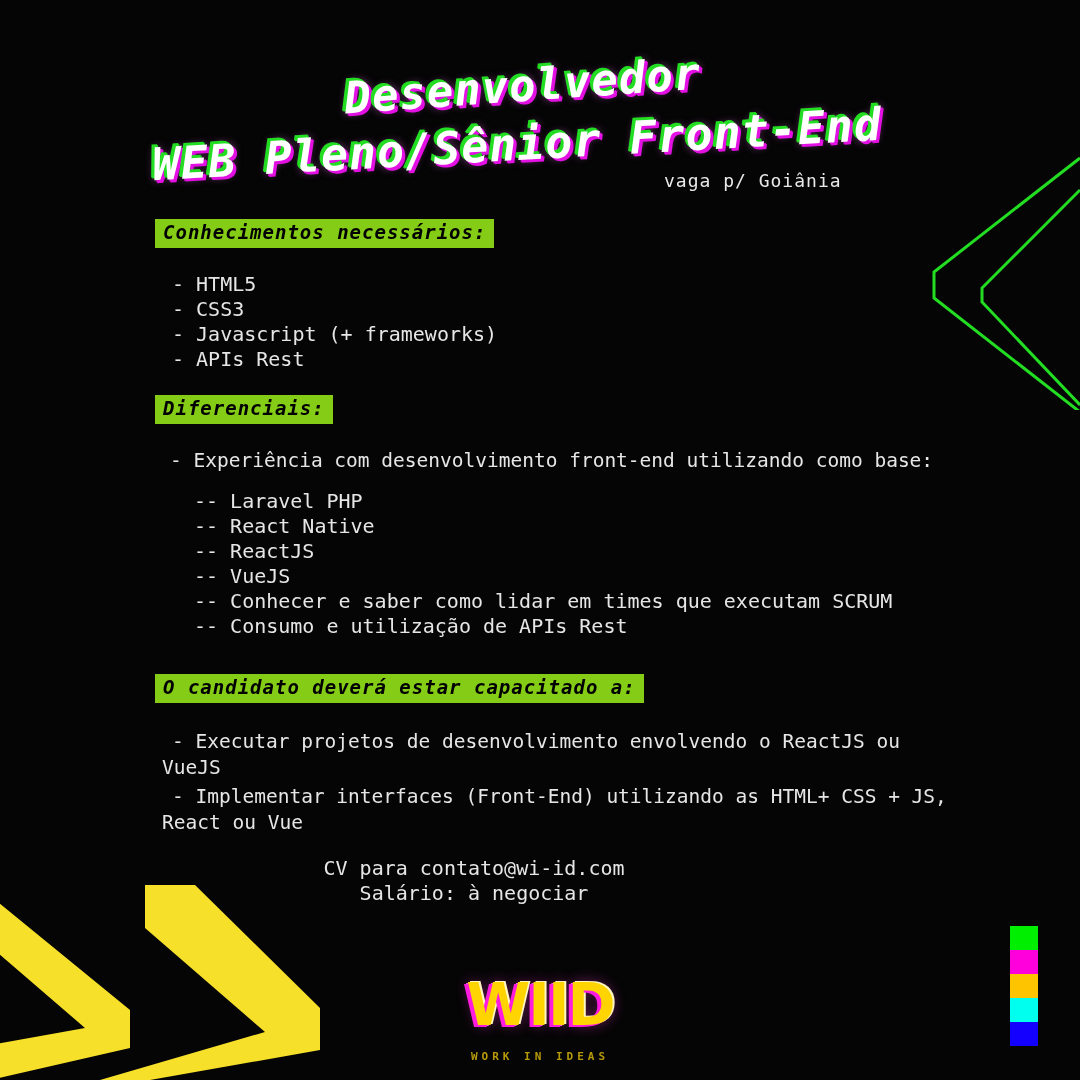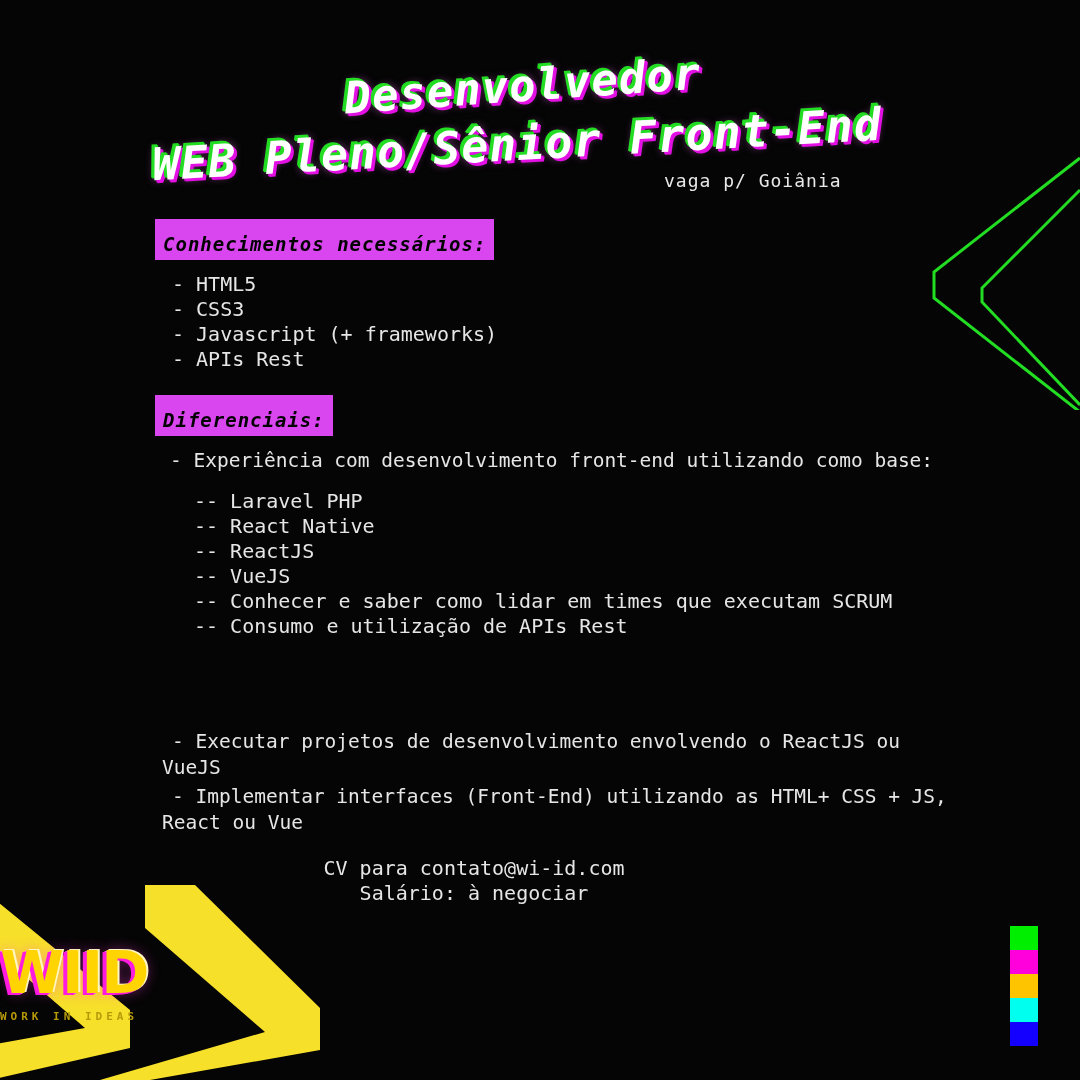--- a/index.html
+++ b/index.html
@@ -79,27 +79,27 @@
     left: 664px;
     font-size: 18px;
     color: #e8e8e8;
     letter-spacing: 1px;
     font-family: "DejaVu Sans Mono", monospace;
   }
 
   
   .hl {
     position: absolute;
-    background: #d946ef;
+    background: #84cc16;
     color: #000000;
     font-weight: bold;
     font-style: italic;
     font-family: "DejaVu Sans Mono", monospace;
     letter-spacing: 1px;
-    padding: 16px 8px 5px 8px;
+    padding: 4px 8px 5px 8px;
     white-space: nowrap;
     line-height: 1.05;
   }
   #hl-conhecimentos { top: 219px; left: 155px; font-size: 19px; }
   #hl-diferenciais  { top: 395px; left: 155px; font-size: 19px; }
   #hl-candidato     { top: 674px; left: 155px; font-size: 19px; }
 
   
   .body-block {
     position: absolute;
@@ -131,41 +131,41 @@
     text-align: center;
     color: #e6e6e6;
     font-family: "DejaVu Sans Mono", monospace;
     font-size: 20px;
     line-height: 25px;
   }
 
   
   .logo-wrap {
     position: absolute;
-    top: 944px;
+    top: 976px;
     left: 0;
     width: 1080px;
-    text-align: left;
+    text-align: center;
   }
   .logo-mark {
     display: inline-block;
     font-family: "DejaVu Sans", sans-serif;
     font-weight: bold;
     font-size: 58px;
     letter-spacing: -2px;
     color: #ffd400;
     line-height: 58px;
     text-shadow:
       -4px  2px 0 #ff1ae0,
       -2px  1px 0 #ff5ce8,
        2px -1px 0 #fff7c2,
        0 0 14px rgba(255,60,220,0.45);
   }
   .logo-sub {
-    margin-top: 8px;
+    margin-top: 16px;
     font-family: "DejaVu Sans Mono", monospace;
     font-size: 11px;
     font-weight: bold;
     letter-spacing: 4px;
     color: #b79a0a;
   }
 
   
   .swatches {
     position: absolute;
@@ -208,20 +208,21 @@
 
   <div class="hl" id="hl-diferenciais">Diferenciais:</div>
   <div class="body-block" id="line-experiencia">- Experiência com desenvolvimento front-end utilizando como base:</div>
   <div class="body-block" id="list-diferenciais">-- Laravel PHP
 -- React Native
 -- ReactJS
 -- VueJS
 -- Conhecer e saber como lidar em times que executam SCRUM
 -- Consumo e utilização de APIs Rest</div>
 
+  <div class="hl" id="hl-candidato">O candidato deverá estar capacitado a:</div>
   <div class="wrap-block" id="list-capacitado">
     <div class="li">- Executar projetos de desenvolvimento envolvendo o ReactJS ou VueJS</div>
     <div class="li">- Implementar interfaces (Front-End) utilizando as HTML+ CSS + JS, React ou Vue</div>
   </div>
 
   <div class="contact">
     <div>CV para contato@wi-id.com</div>
     <div>Salário: à negociar</div>
   </div>
 

